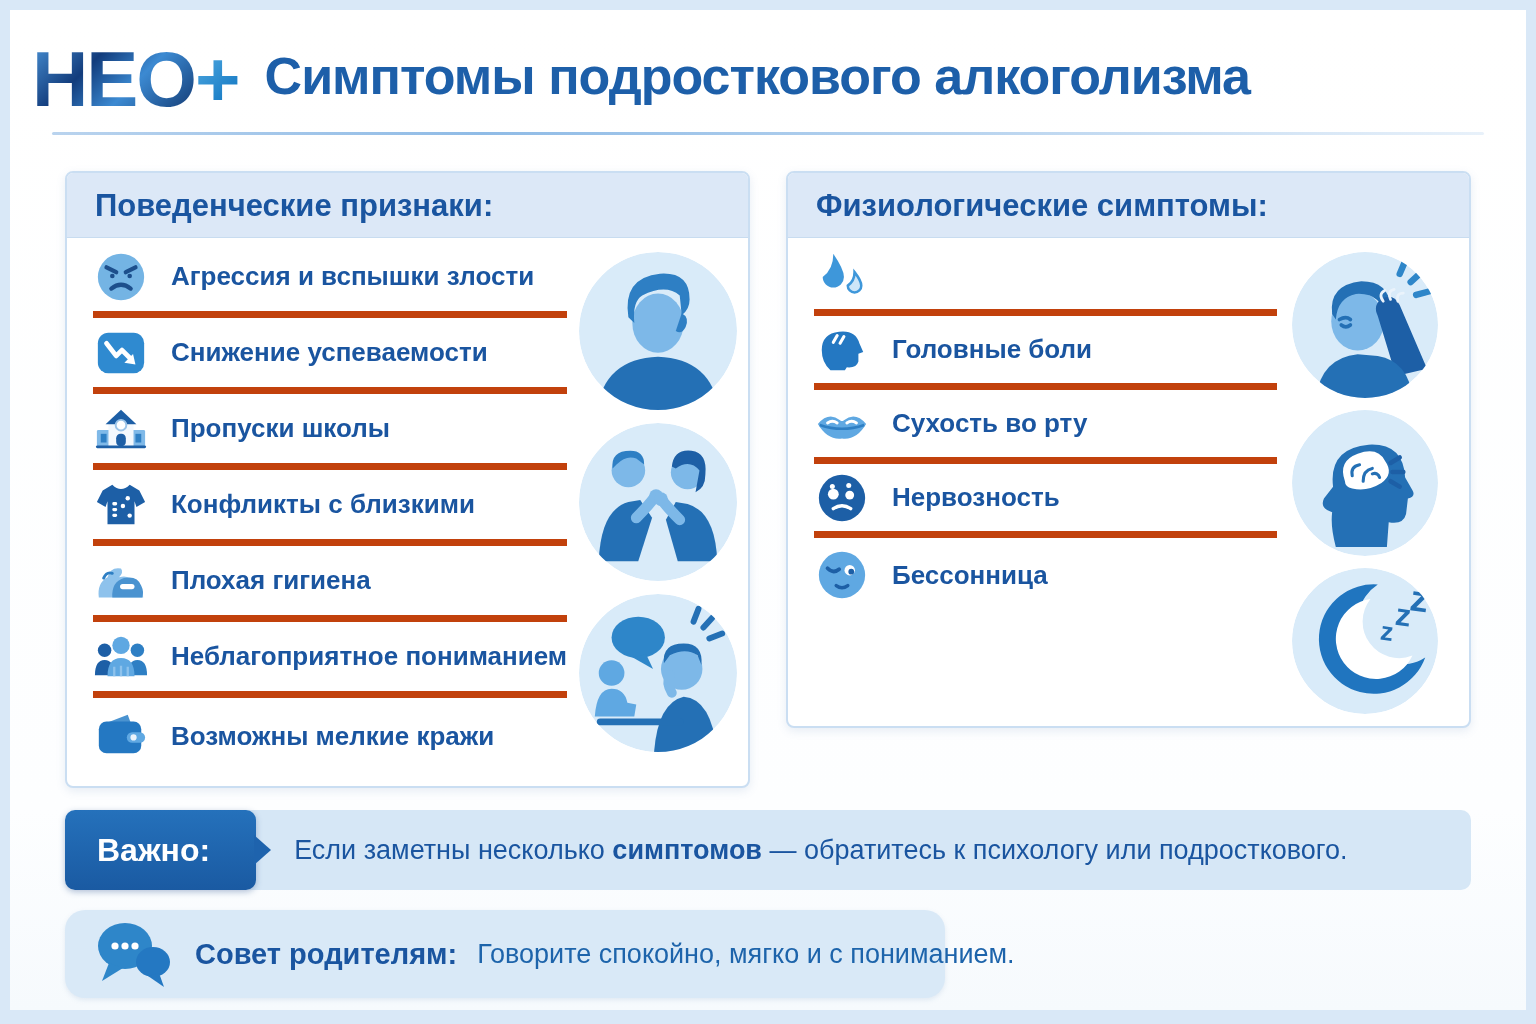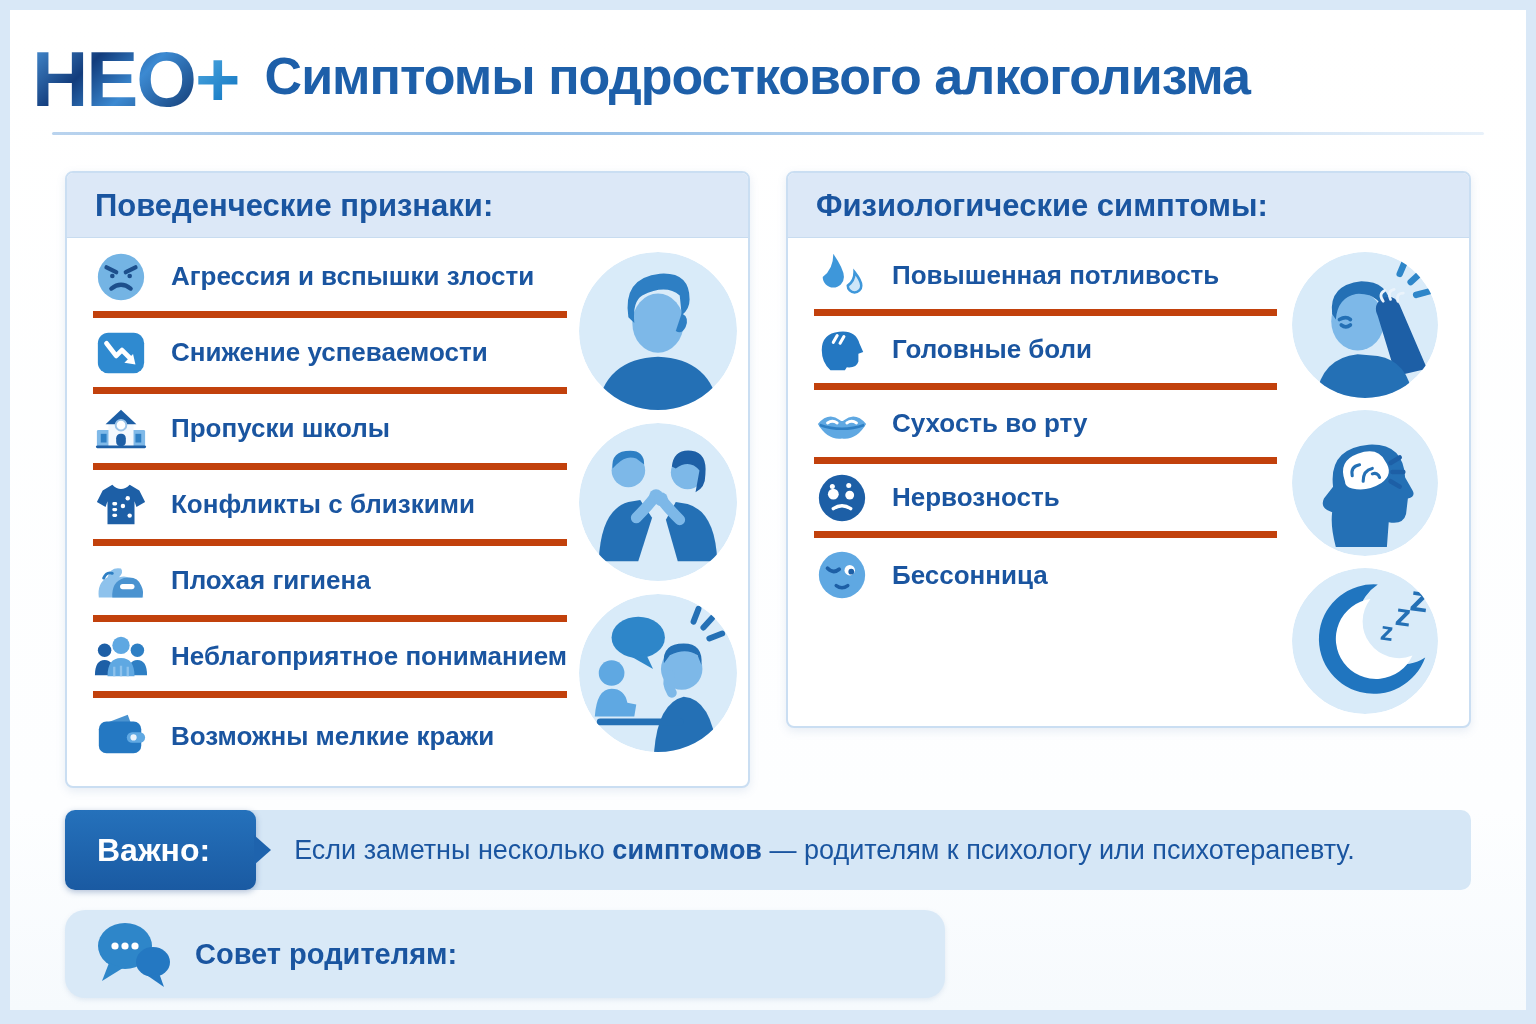--- a/index.html
+++ b/index.html
@@ -225,21 +225,20 @@
       </div>
       <div class="panel-body">
         <div class="list">
             <div class="row">
               <span class="item-icon">
                 <svg viewBox="0 0 56 56">
                   <path d="M19 5 Q30 21 30 29 a11 11 0 0 1 -22 0 Q19 21 19 5 Z" fill="#3e97da"></path>
                   <path d="M41 24 Q48 33 48 38 a7 7 0 0 1 -14 0 Q41 33 41 24 Z" fill="#cfe6f8" stroke="#3e97da" stroke-width="2.6"></path>
                 </svg>
               </span>
-              <span class="item-label">Повышенная потливость</span>
             </div>
             <div class="row">
               <span class="item-icon">
                 <svg viewBox="0 0 56 56">
                   <path d="M16 49 Q7 41 7 28 Q7 11 25 9 Q42 7 46 21 L50 30 L45 32 L45 40 Q43 47 33 46 L31 49 Z" fill="#2478c2"></path>
                   <path d="M19 20 l4 -7 M26 21 l4 -7" stroke="#ffffff" stroke-width="3.2" stroke-linecap="round"></path>
                 </svg>
               </span>
               <span class="item-label">Головные боли</span>
             </div>
@@ -316,32 +315,33 @@
       </div>
     </div>
 
   </div>
 
   <div class="banner">
     <div class="banner-label">
       <span>Важно:</span>
     </div>
     <div class="banner-text">
-      <span><span>Если заметны несколько </span><b>симптомов</b><span> — родителям к психологу или психотерапевту.</span></span>
+      <span><span>Если заметны несколько </span><b>симптомов</b><span> — обратитесь к психологу или подросткового.</span></span>
     </div>
   </div>
 
   <div class="advice">
     <div class="advice-icon">
       <svg viewBox="0 0 84 70">
         <ellipse cx="34" cy="27" rx="27" ry="23" fill="#2e86c9"></ellipse>
         <path d="M18 44 L11 62 L32 49 Z" fill="#2e86c9"></path>
         <circle cx="24" cy="27" r="3.6" fill="#ffffff"></circle>
         <circle cx="34" cy="27" r="3.6" fill="#ffffff"></circle>
         <circle cx="44" cy="27" r="3.6" fill="#ffffff"></circle>
         <ellipse cx="62" cy="43" rx="17" ry="15" fill="#2478c2"></ellipse>
         <path d="M68 54 L73 68 L57 57 Z" fill="#2478c2"></path>
       </svg>
     </div>
     <span class="advice-label">Совет родителям:</span>
+    <span class="advice-text">Говорите спокойно, мягко и с пониманием.</span>
   </div>
 
 </div>
 
 </body></html>

